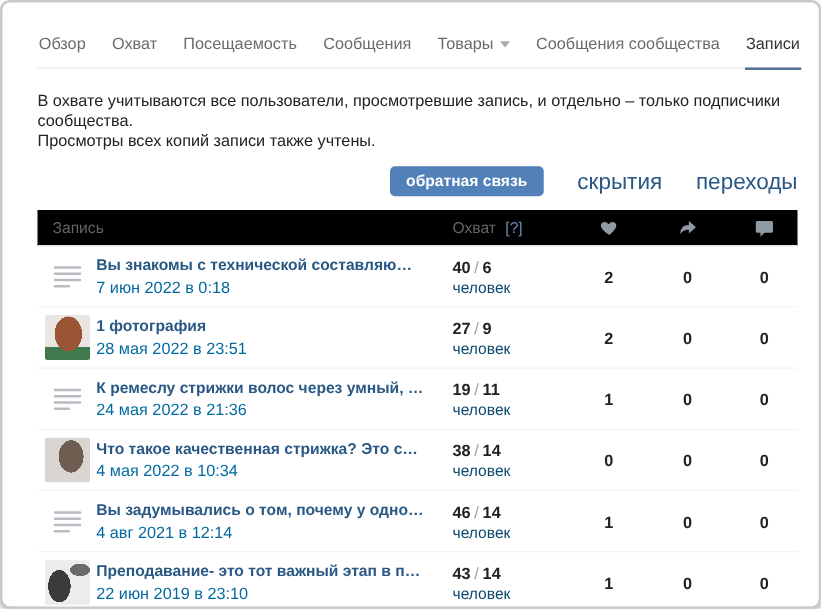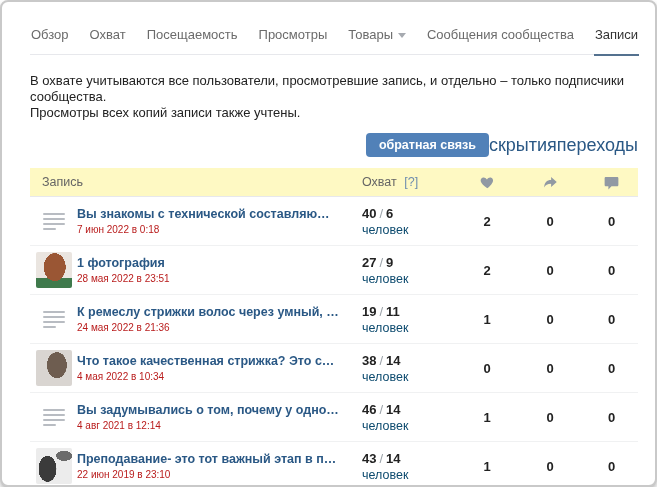--- a/index.html
+++ b/index.html
@@ -14,28 +14,28 @@
   
   .tabs{display:flex;align-items:flex-end;gap:19px;padding-top:21px;border-bottom:1px solid #e7e8ec;}
   .tab{font-size:13px;color:#6b6b6b;padding:4px 1px 12px;cursor:pointer;white-space:nowrap;display:flex;align-items:center;gap:5px;}
   .tab.active{color:#333;border-bottom:2px solid #54718f;margin-bottom:-2px;}
   .chev{width:0;height:0;border-left:4px solid transparent;border-right:4px solid transparent;border-top:5px solid #a6aab0;display:inline-block;margin-top:2px;}
 
   
   .desc{margin-top:18px;font-size:13px;line-height:16px;color:#222;}
 
   
-  .filters{display:flex;justify-content:flex-end;align-items:center;margin-top:12px;height:24px;}
+  .filters{display:flex;justify-content:flex-end;align-items:center;gap:27px;margin-top:12px;height:24px;}
   .btn-primary{background:#5181b8;color:#fff;font-size:12.5px;font-weight:bold;border:none;border-radius:4px;padding:5px 13px;cursor:pointer;line-height:14px;}
   .btn-link{background:none;border:none;color:#2a5885;font-size:18px;cursor:pointer;padding:0;}
 
   
   .table{margin-top:11px;}
   .grid{display:grid;grid-template-columns:47px 285px 93px 64px 62px 61px;align-items:center;}
-  .thead{background:#fef9c3;height:28px;border-bottom:1px solid #e7e8ec;color:#656565;font-size:12.5px;}
+  .thead{background:#000000;height:28px;border-bottom:1px solid #e7e8ec;color:#656565;font-size:12.5px;}
   .thead .first{grid-column:1 / span 2;padding-left:12px;}
   .th-reach{color:#656565;}
   .th-help{color:#6d8cae;margin-left:4px;}
   .th-ic{display:flex;justify-content:center;}
   .th-ic svg{width:15px;height:15px;fill:#9199a3;}
 
   .row{height:48px;border-bottom:1px solid #f0f1f2;background:#fff;}
   .icon-cell{display:flex;justify-content:center;align-items:center;}
   .textlines{width:22px;display:flex;flex-direction:column;gap:3px;}
   .textlines i{height:2px;background:#b8bcc2;border-radius:1px;display:block;}
@@ -47,39 +47,39 @@
   .thumb-r4{background:
       radial-gradient(ellipse 10px 13px at 58% 42%, #6e5d50 0 99%, transparent 100%),
       linear-gradient(to bottom,#d9d5d1 0 100%);}
   .thumb-r6{background:
       radial-gradient(ellipse 9px 13px at 32% 58%, #3b3b3b 0 99%, transparent 100%),
       radial-gradient(ellipse 8px 5px at 78% 22%, #6a6a6a 0 99%, transparent 100%),
       linear-gradient(to bottom,#ececec 0 100%);}
 
   .title-cell{overflow:hidden;}
   .post-title{display:block;color:#2a5885;font-weight:bold;font-size:12.5px;text-decoration:none;cursor:pointer;white-space:nowrap;overflow:hidden;}
-  .post-date{color:#b91c1c;font-size:10px;margin-top:3px;}
+  .post-date{color:#0369a1;font-size:13px;margin-top:3px;}
 
   .reach-nums{font-size:13px;font-weight:bold;color:#222;}
   .slash{color:#9aa1a8;font-weight:normal;margin:0 3px;}
   .reach-unit{color:#0c4a6e;font-size:12.5px;margin-top:2px;font-weight:normal;}
 
   .num{text-align:center;font-size:13px;font-weight:bold;color:#222;}
 </style>
 </head>
 <body>
 
 <div class="frame">
   <div class="content">
 
     <div class="tabs">
       <div class="tab">Обзор</div>
       <div class="tab">Охват</div>
       <div class="tab">Посещаемость</div>
-      <div class="tab">Просмотры</div>
+      <div class="tab">Сообщения</div>
       <div class="tab">
         <span>Товары</span>
         <span class="chev"></span>
       </div>
       <div class="tab">Сообщения сообщества</div>
       <div class="tab active">Записи</div>
 
     </div>
 
     <div class="desc">

